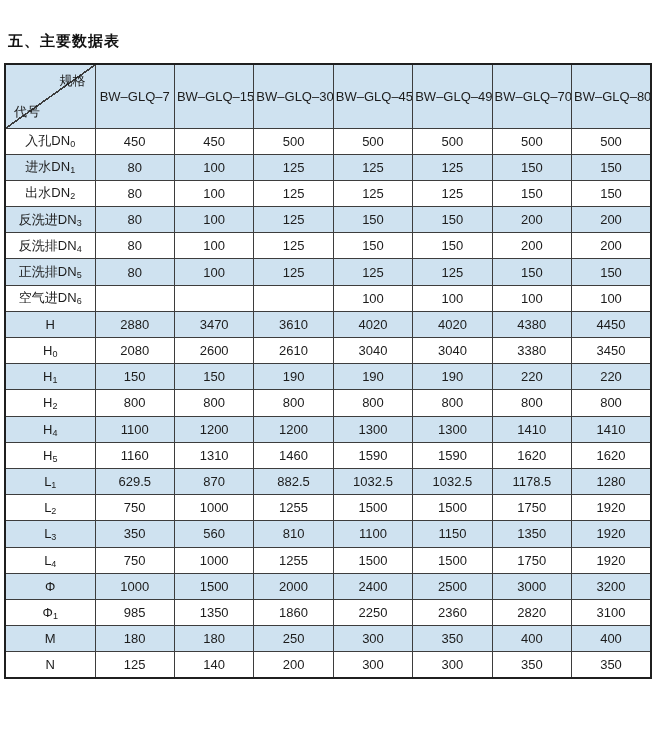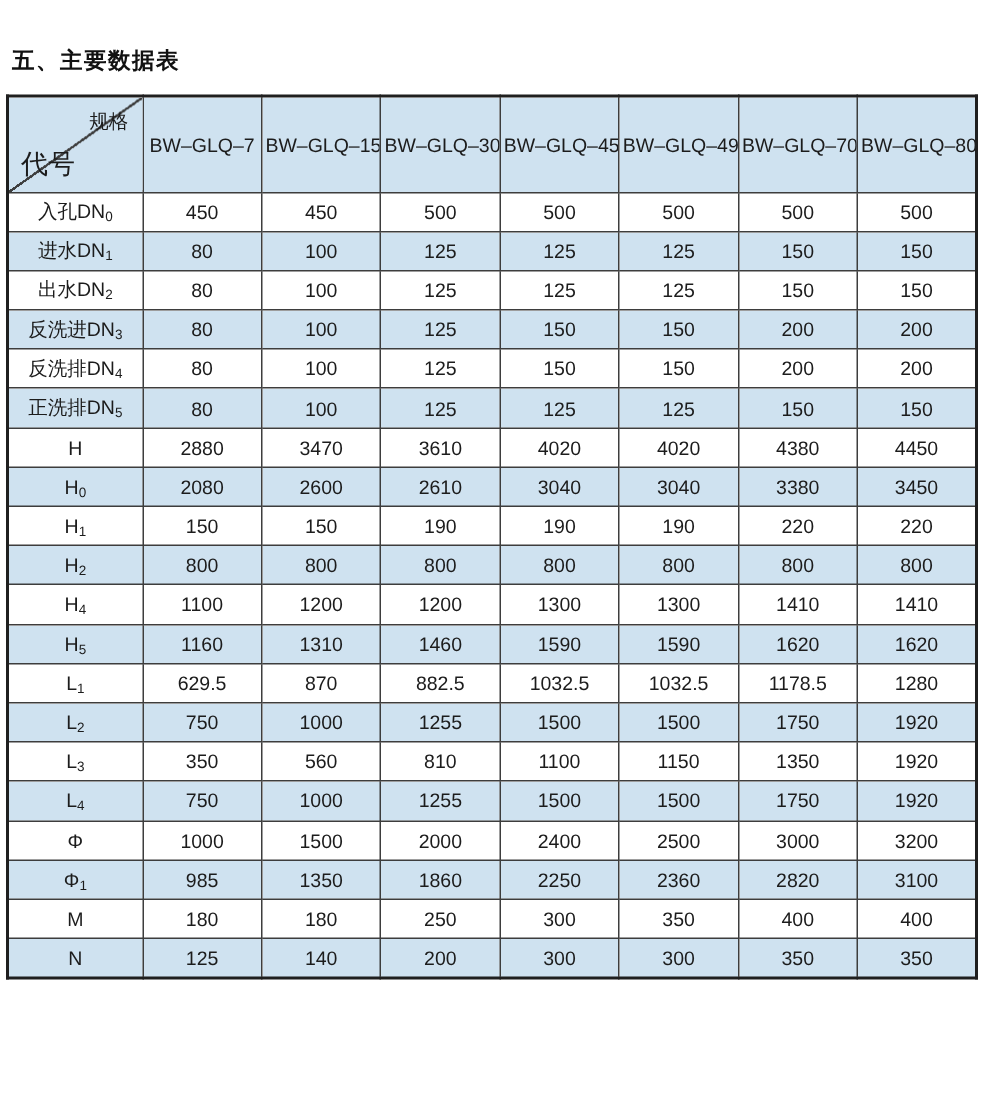--- a/index.html
+++ b/index.html
@@ -74,21 +74,21 @@
   .corner-top {
     position: absolute;
     top: 7px;
     right: 9px;
     font-size: 13px;
   }
   .corner-bottom {
     position: absolute;
     bottom: 7px;
     left: 8px;
-    font-size: 18px;
+    font-size: 13px;
   }
 </style>
 </head>
 <body>
 
 <div class="page">
   <div class="doc-title">五、主要数据表</div>
 
   <table class="spec-table">
     <colgroup>
@@ -171,20 +171,30 @@
         </tr>
         <tr>
           <td class="row-label"><span>正洗排DN</span><sub class="idx">5</sub></td>
           <td>80</td>
           <td>100</td>
           <td>125</td>
           <td>125</td>
           <td>125</td>
           <td>150</td>
           <td>150</td>
+        </tr>
+        <tr>
+          <td class="row-label"><span>空气进DN</span><sub class="idx">6</sub></td>
+          <td></td>
+          <td></td>
+          <td></td>
+          <td>100</td>
+          <td>100</td>
+          <td>100</td>
+          <td>100</td>
         </tr>
         <tr>
           <td class="row-label"><span>H</span></td>
           <td>2880</td>
           <td>3470</td>
           <td>3610</td>
           <td>4020</td>
           <td>4020</td>
           <td>4380</td>
           <td>4450</td>

